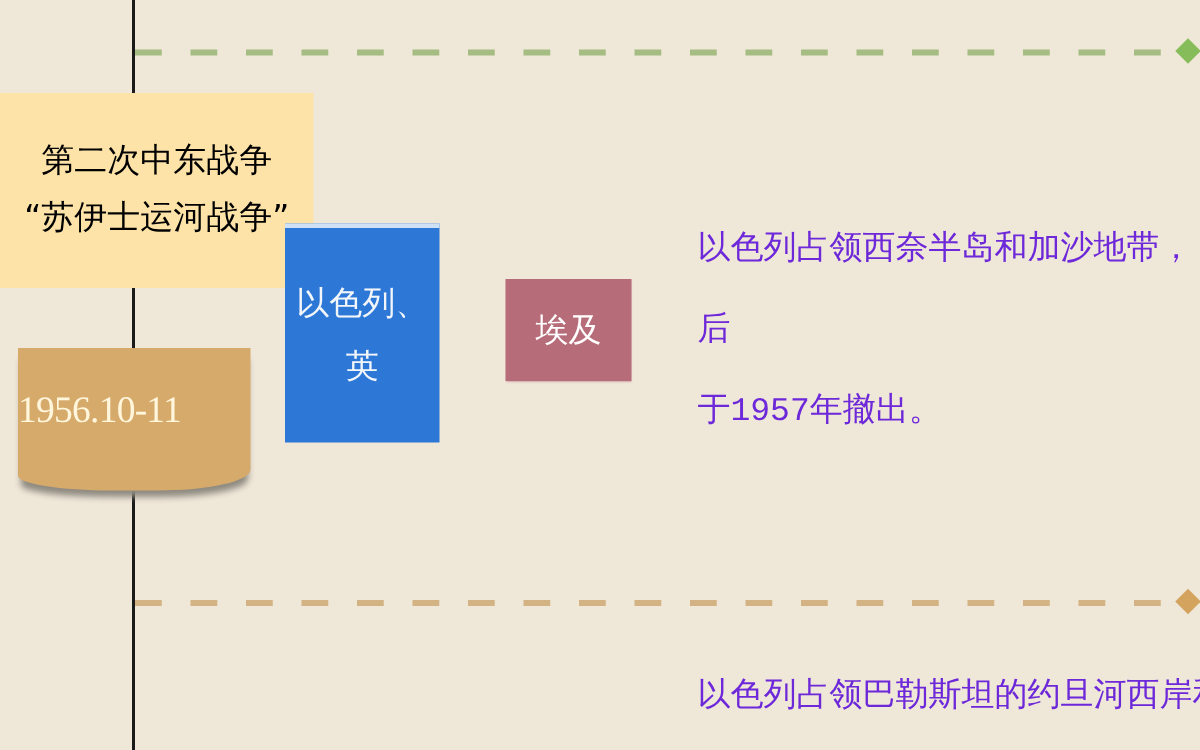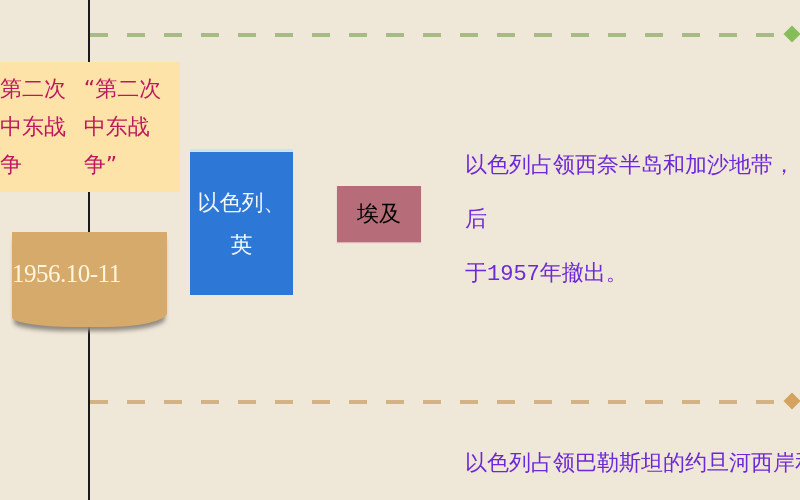--- a/index.html
+++ b/index.html
@@ -21,68 +21,68 @@
   }
   .dash.green { top: 33px; width: 686px; --c: #a5bd82; }
   .dash.tan { top: 400px; width: 686px; --c: #d3b283; }
   .diamond {
     position: absolute; width: 12px; height: 12px; transform: rotate(45deg);
   }
   .diamond.green { left: 786px; top: 28px; background: #86bd5a; }
   .diamond.tan { left: 786px; top: 395px; background: #d4a35e; }
 
   .war-title {
-    position: absolute; left: 0; top: 62px; width: 180px; height: 130px;
+    position: absolute; left: 0; top: 62px; width: 209px; height: 130px;
     background: #fde3a8;
-    display: flex; flex-direction: row; align-items: center; justify-content: center;
-    color: #be185d; font-size: 22px; line-height: 38px;
+    display: flex; flex-direction: column; align-items: center; justify-content: center;
+    color: #000000; font-size: 22px; line-height: 38px;
   }
   .date-flag {
     position: absolute; left: 12px; top: 232px; width: 155px; height: 95px;
     background: #d6aa6b;
     display: flex; align-items: center; 
     color: #fff6dc; font-family: "Liberation Serif", "DejaVu Serif", serif;
     font-size: 25px; letter-spacing: -0.5px;
     padding-bottom: 12px; box-sizing: border-box;
     border-radius: 0 0 40% 40% / 0 0 14px 10px;
     box-shadow: 0 6px 4px -2px #8f8a80;
   }
   .attacker {
     position: absolute; left: 190px; top: 149px; width: 103px; height: 146px;
     background: #2d78d6;
     border-top: 3px solid #cfe2f5;
     box-sizing: border-box;
     display: flex; flex-direction: row; align-items: center; justify-content: center;
     color: #f2f6fb; font-size: 22px; line-height: 42px; text-align: center;
   }
   .defender {
-    position: absolute; left: 337px; top: 186px; width: 84px; height: 56px;
+    position: absolute; left: 337px; top: 186px; width: 84px; height: 68px;
     background: #b76d79;
     display: flex; align-items: center; justify-content: center;
-    color: #000000; font-size: 22px;
+    color: #ffffff; font-size: 22px;
     box-shadow: 0 1px 1px #d8b7b8;
   }
   .result {
     position: absolute; left: 465px; width: 335px;
     color: #6d28d9; font-size: 22px; line-height: 54px; font-family: Liberation Mono, monospace;
   }
   .result.r1 { top: 140px; }
   .result.r2 { top: 438px; white-space: nowrap; }
 </style>
 </head>
 <body>
 
 <div class="vline"></div>
 
 <div class="dash green"></div>
 <div class="diamond green"></div>
 
 <div class="war-title">
   <div>第二次中东战争</div>
-  <div>“第二次中东战争”</div>
+  <div>“苏伊士运河战争”</div>
 </div>
 
 <div class="date-flag">
   <span>1956.10-11</span>
 </div>
 
 <div class="attacker">
   <div>以色列、英</div>
 </div>
 

